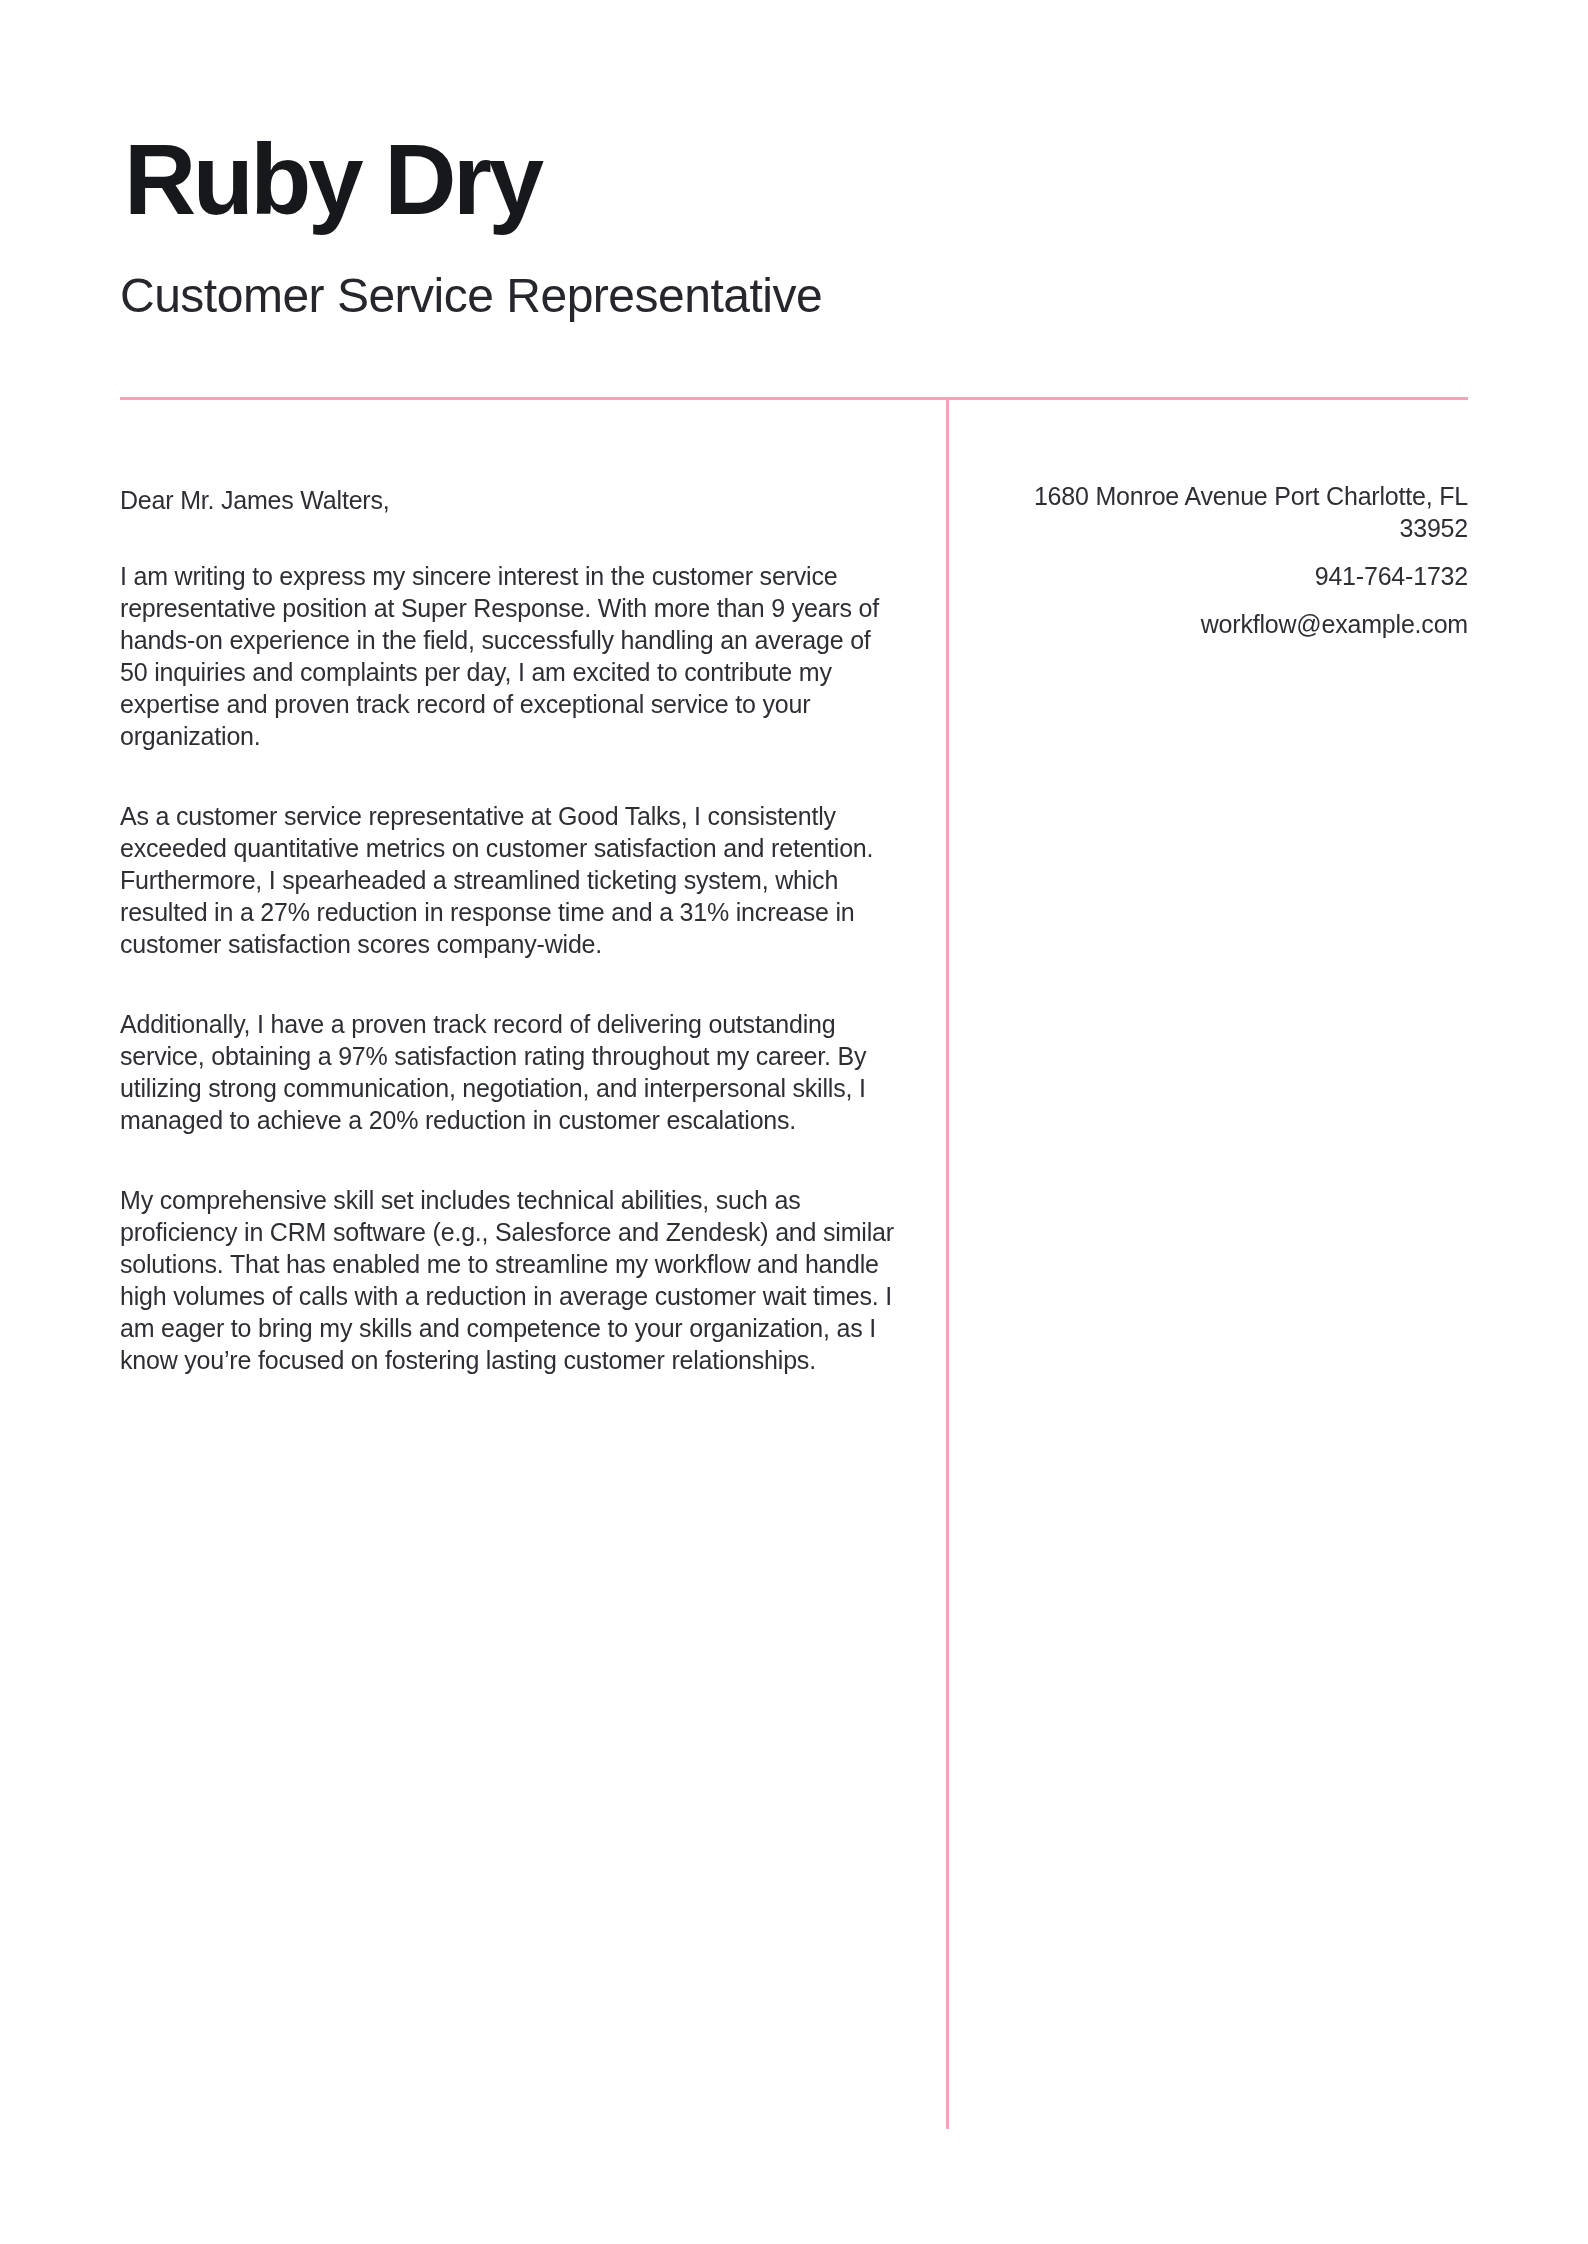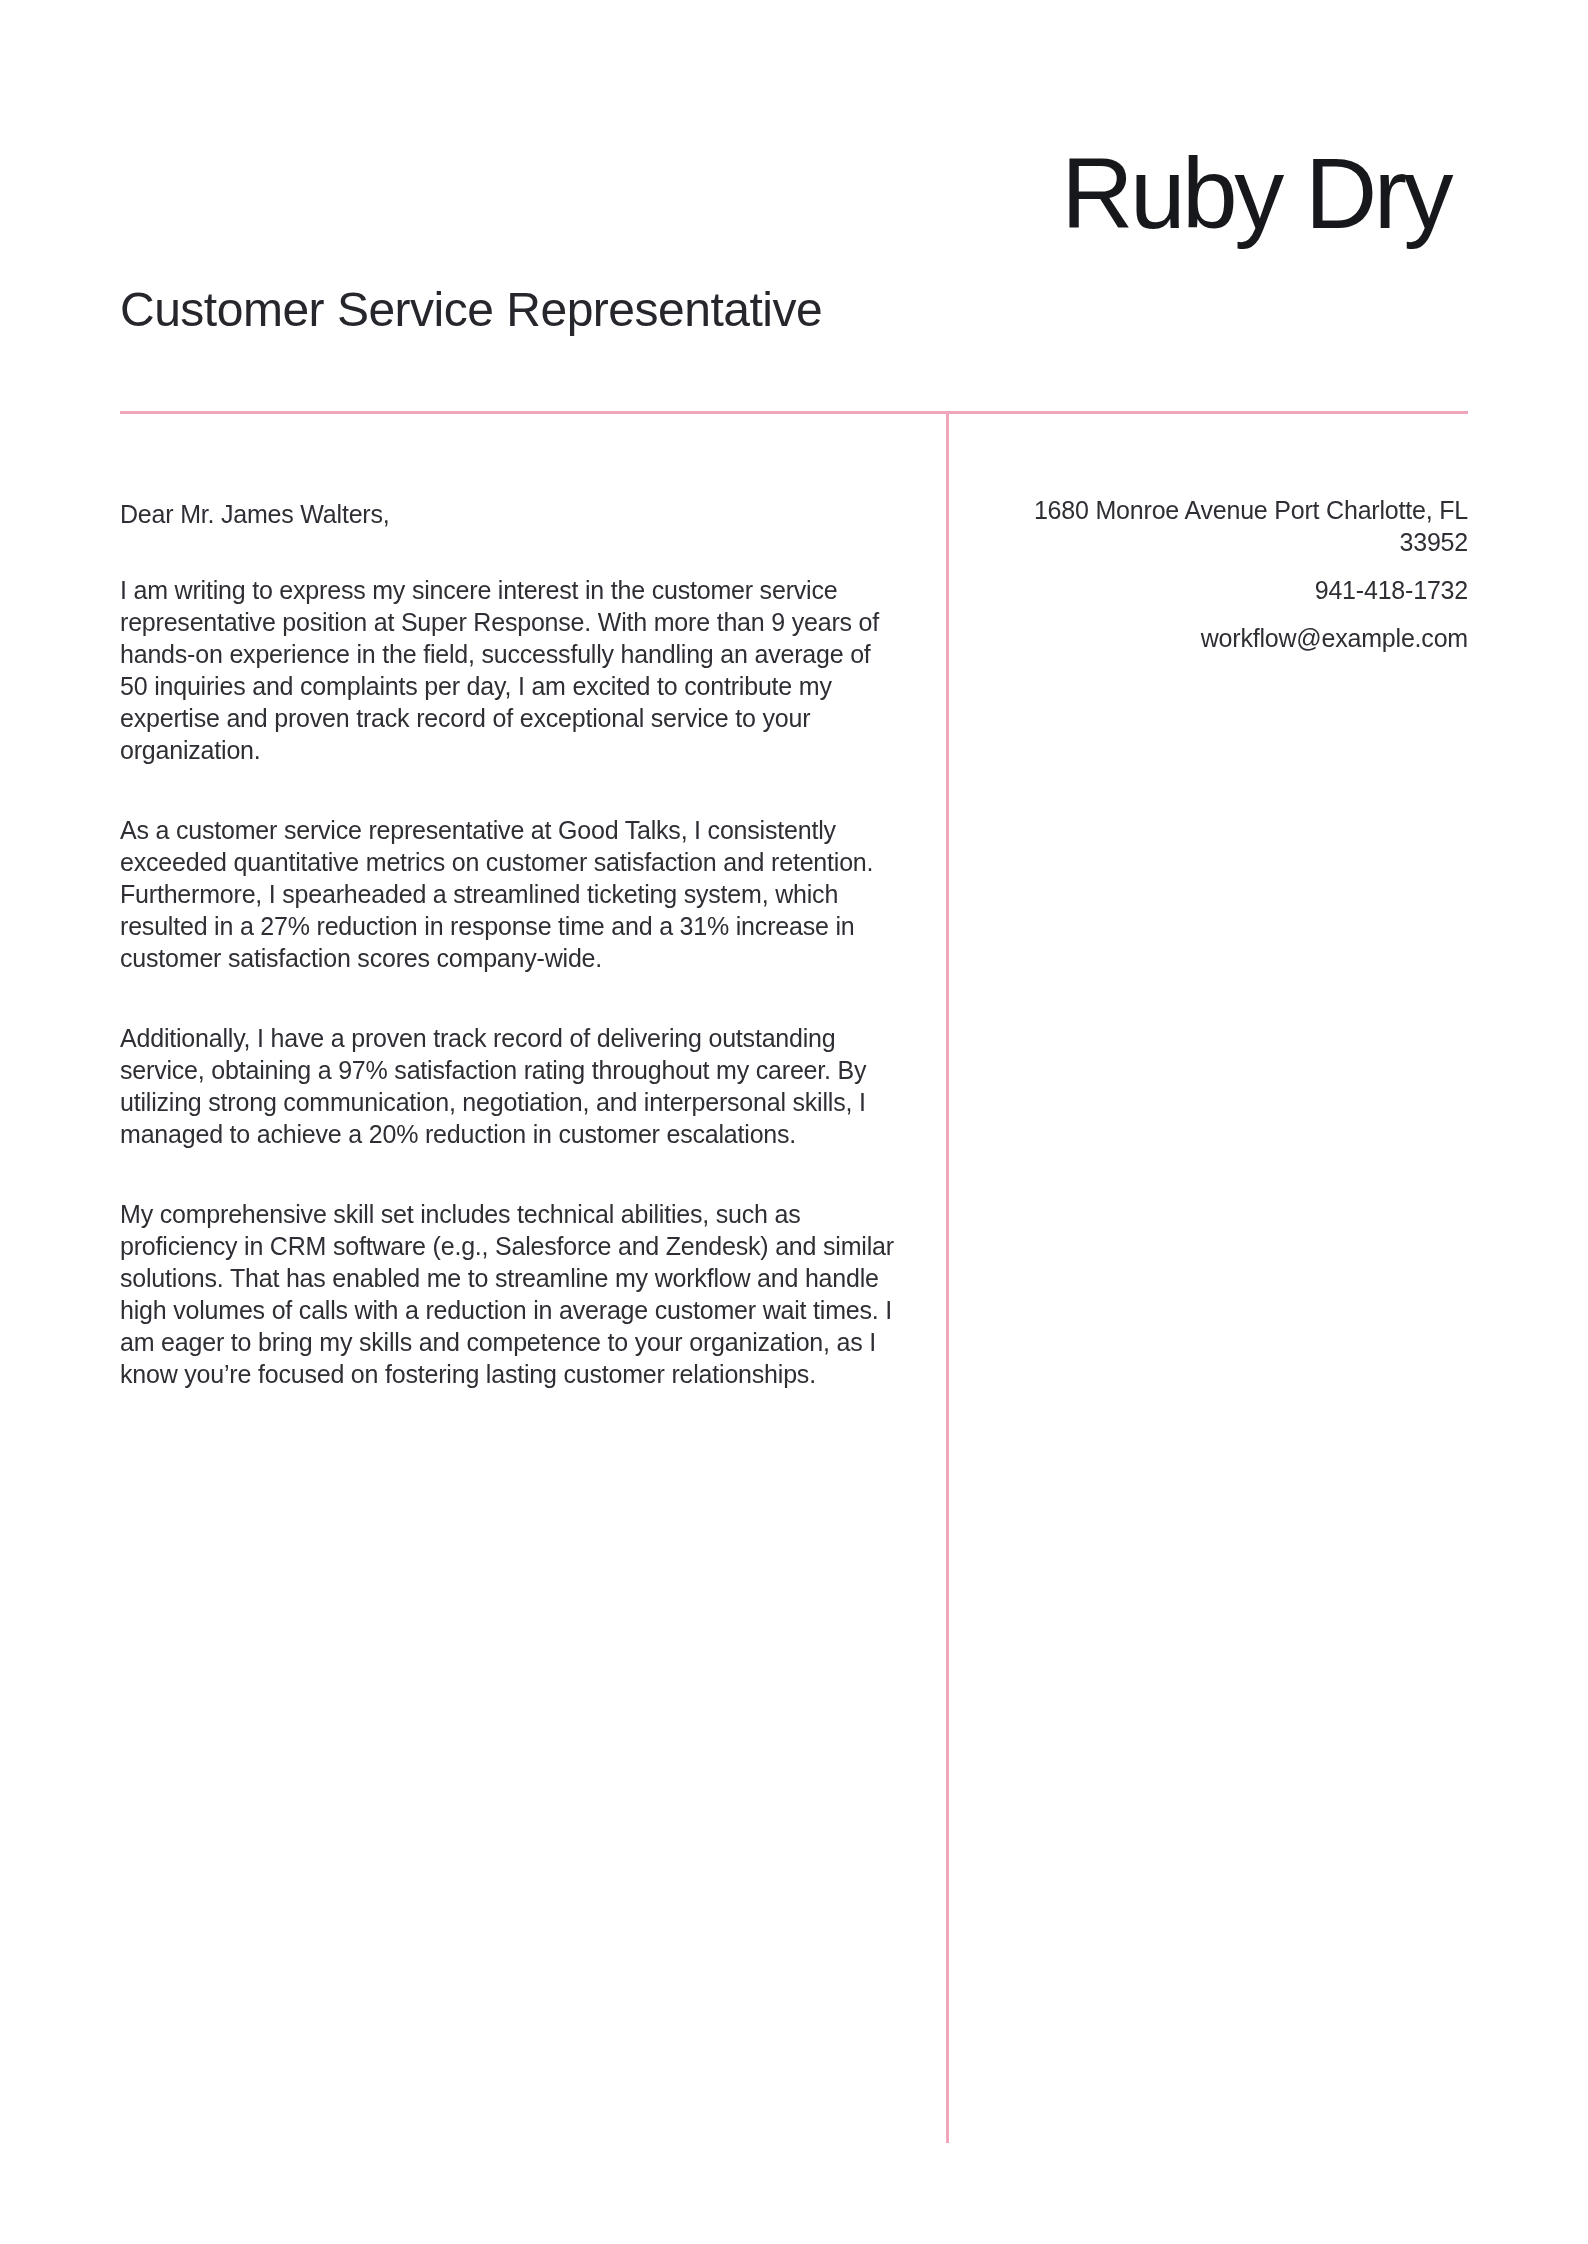--- a/index.html
+++ b/index.html
@@ -14,27 +14,26 @@
     width: 1588px;
     height: 2244px;
     margin: 0 auto;
     background: #ffffff;
     padding: 125px 120px 0 120px;
     overflow: hidden;
     font-family: "Liberation Sans", sans-serif;
     color: var(--body);
   }
   .name {
-    margin: 18px;
+    margin: 4px;
     font-size: 100px;
     line-height: 1;
-    font-weight: 400;
+    font-weight: 700;
     letter-spacing: -3.5px;
     color: var(--heading);
-    text-align: right;
   }
   .job-title {
     margin: 44px 0 0 0;
     font-size: 48px;
     line-height: 46px;
     font-weight: 400;
     letter-spacing: -0.5px;
     color: #26272C;
   }
   .h-rule {
@@ -92,19 +91,19 @@
       <p class="body-text">I am writing to express my sincere interest in the customer service representative position at Super Response. With more than 9 years of hands-on experience in the field, successfully handling an average of 50 inquiries and complaints per day, I am excited to contribute my expertise and proven track record of exceptional service to your organization.</p>
       <p class="body-text">As a customer service representative at Good Talks, I consistently exceeded quantitative metrics on customer satisfaction and retention. Furthermore, I spearheaded a streamlined ticketing system, which resulted in a 27% reduction in response time and a 31% increase in customer satisfaction scores company-wide.</p>
       <p class="body-text">Additionally, I have a proven track record of delivering outstanding service, obtaining a 97% satisfaction rating throughout my career. By utilizing strong communication, negotiation, and interpersonal skills, I managed to achieve a 20% reduction in customer escalations.</p>
       <p class="body-text">My comprehensive skill set includes technical abilities, such as proficiency in CRM software (e.g., Salesforce and Zendesk) and similar solutions. That has enabled me to streamline my workflow and handle high volumes of calls with a reduction in average customer wait times. I am eager to bring my skills and competence to your organization, as I know you’re focused on fostering lasting customer relationships.</p>
     </div>
 
     <div class="v-rule"></div>
 
     <div class="col-right">
       <p class="body-text">1680 Monroe Avenue Port Charlotte, FL 33952</p>
-      <p class="body-text">941-418-1732</p>
+      <p class="body-text">941-764-1732</p>
       <p class="body-text">workflow@example.com</p>
     </div>
 
   </div>
 
 </div>
 
 </body></html>

